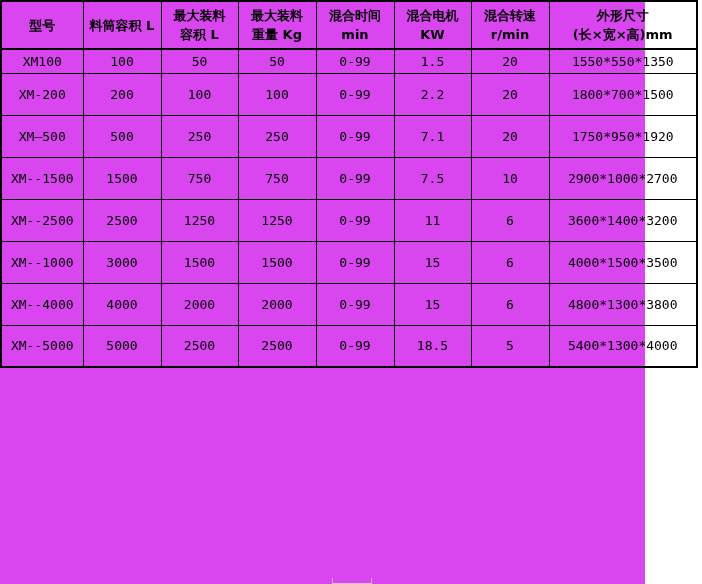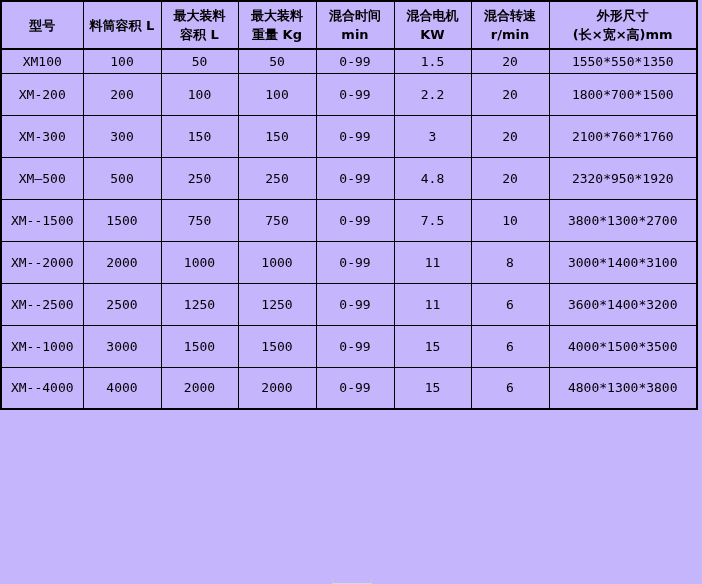--- a/index.html
+++ b/index.html
@@ -7,23 +7,23 @@
     padding: 0;
     background: #ffffff;
     width: 702px;
     height: 584px;
     overflow: hidden;
     font-family: "DejaVu Sans Mono", "Liberation Mono", monospace;
     color: #000000;
   }
   .page {
     position: relative;
-    width: 702px;
+    width: 645px;
     height: 584px;
-    background: #c4b5fd;
+    background: #d946ef;
   }
   table.spec {
     border-collapse: collapse;
     table-layout: fixed;
     width: 696px;
     margin: 0;
   }
   table.spec, table.spec th, table.spec td {
     border: 1px solid #000000;
   }
@@ -146,58 +146,38 @@
           <td>XM-200</td>
           <td>200</td>
           <td>100</td>
           <td>100</td>
           <td>0-99</td>
           <td>2.2</td>
           <td>20</td>
           <td>1800*700*1500</td>
         </tr>
         <tr>
-          <td>XM-300</td>
-          <td>300</td>
-          <td>150</td>
-          <td>150</td>
-          <td>0-99</td>
-          <td>3</td>
-          <td>20</td>
-          <td>2100*760*1760</td>
-        </tr>
-        <tr>
           <td>XM—500</td>
           <td>500</td>
           <td>250</td>
           <td>250</td>
           <td>0-99</td>
-          <td>4.8</td>
+          <td>7.1</td>
           <td>20</td>
-          <td>2320*950*1920</td>
+          <td>1750*950*1920</td>
         </tr>
         <tr>
           <td>XM--1500</td>
           <td>1500</td>
           <td>750</td>
           <td>750</td>
           <td>0-99</td>
           <td>7.5</td>
           <td>10</td>
-          <td>3800*1300*2700</td>
-        </tr>
-        <tr>
-          <td>XM--2000</td>
-          <td>2000</td>
-          <td>1000</td>
-          <td>1000</td>
-          <td>0-99</td>
-          <td>11</td>
-          <td>8</td>
-          <td>3000*1400*3100</td>
+          <td>2900*1000*2700</td>
         </tr>
         <tr>
           <td>XM--2500</td>
           <td>2500</td>
           <td>1250</td>
           <td>1250</td>
           <td>0-99</td>
           <td>11</td>
           <td>6</td>
           <td>3600*1400*3200</td>
@@ -214,17 +194,27 @@
         </tr>
         <tr>
           <td>XM--4000</td>
           <td>4000</td>
           <td>2000</td>
           <td>2000</td>
           <td>0-99</td>
           <td>15</td>
           <td>6</td>
           <td>4800*1300*3800</td>
+        </tr>
+        <tr>
+          <td>XM--5000</td>
+          <td>5000</td>
+          <td>2500</td>
+          <td>2500</td>
+          <td>0-99</td>
+          <td>18.5</td>
+          <td>5</td>
+          <td>5400*1300*4000</td>
         </tr>
       </tbody>
   </table>
   <div class="artifact"></div>
 </div>
 
 </body></html>

